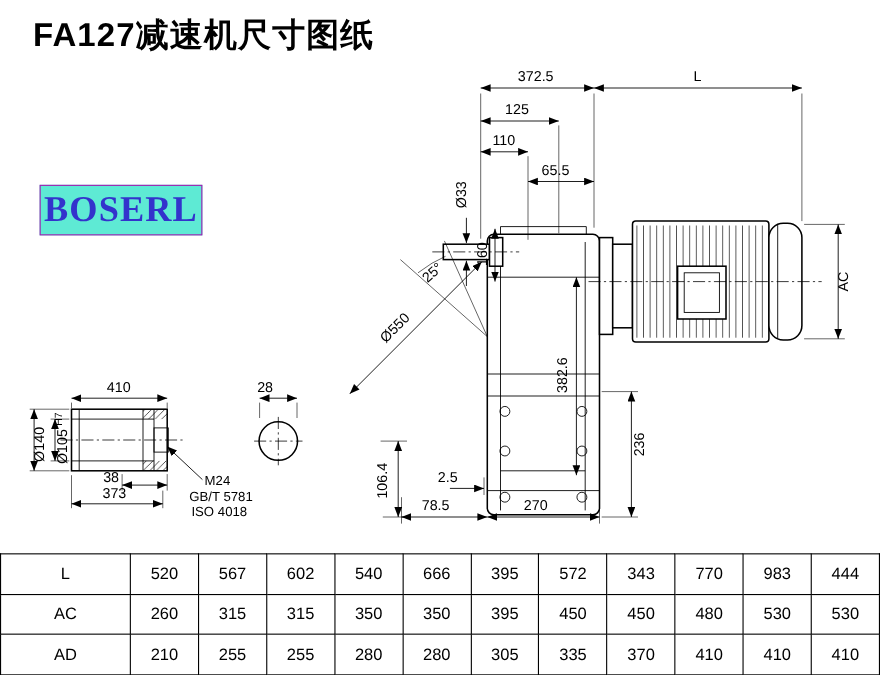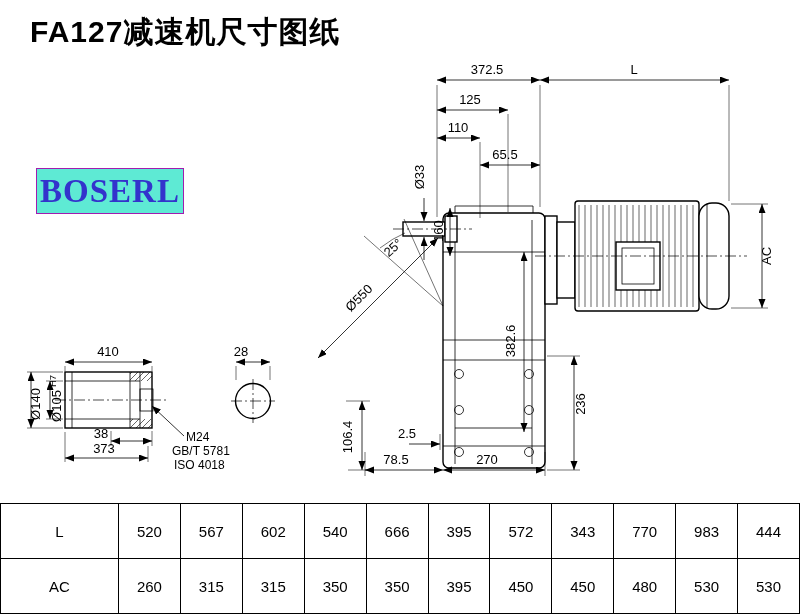--- a/index.html
+++ b/index.html
@@ -252,14 +252,28 @@
     <td>315</td>
     <td>350</td>
     <td>350</td>
     <td>395</td>
     <td>450</td>
     <td>450</td>
     <td>480</td>
     <td>530</td>
     <td>530</td>
   </tr>
+  <tr class="drow">
+    <td>AD</td>
+    <td>210</td>
+    <td>255</td>
+    <td>255</td>
+    <td>280</td>
+    <td>280</td>
+    <td>305</td>
+    <td>335</td>
+    <td>370</td>
+    <td>410</td>
+    <td>410</td>
+    <td>410</td>
+  </tr>
   </tbody>
 </table>
 
 </body></html>

